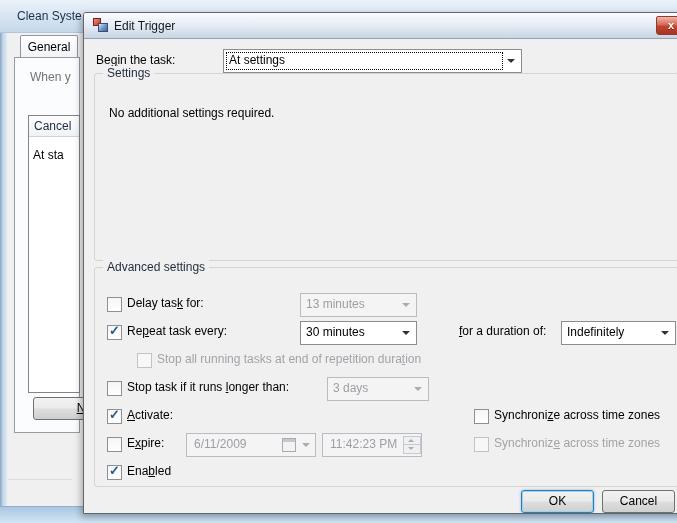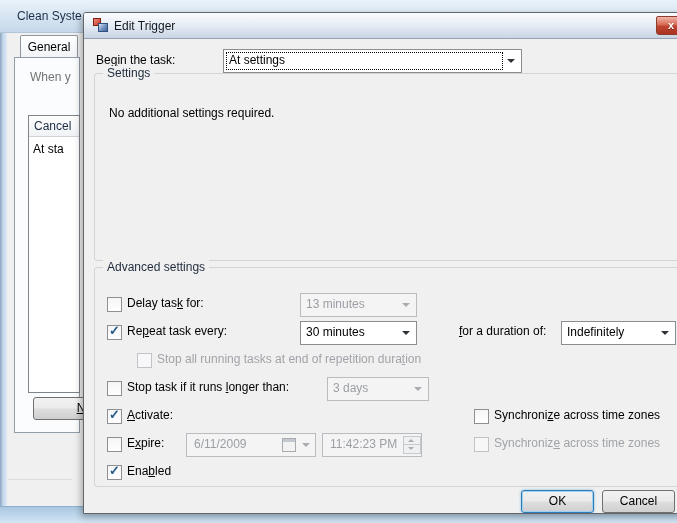--- a/index.html
+++ b/index.html
@@ -17,21 +17,21 @@
   .bg-title{left:17px;top:9px;color:#1d3049;}
   .tab{left:20px;top:35px;width:58px;height:23px;background:linear-gradient(#ffffff,#f0f3f6);
     border:1px solid #8c95a0;border-bottom:none;border-radius:2px 2px 0 0;
     text-align:center;line-height:22px;}
   .tabpage{left:14px;top:57px;width:66px;height:376px;background:#fbfcfd;border:1px solid #949da6;}
   .bg-bodytext{left:30px;top:70px;color:#737373;}
   .listbox{left:28px;top:115px;width:52px;height:278px;background:#fff;border:1px solid #7f838a;}
   .listhead{left:0;top:0;right:0;height:21px;background:linear-gradient(#fdfdfd,#f0f2f5);
     border-bottom:1px solid #cfd3d8;}
   .listhead span{position:absolute;left:5px;top:3px;color:#1d2c44;white-space:nowrap;}
-  .listitem{position:absolute;left:4px;top:26px;white-space:nowrap;}
+  .listitem{position:absolute;left:4px;top:32px;white-space:nowrap;}
   .btn{height:23px;border:1px solid #707070;border-radius:3px;
     background:linear-gradient(#f2f2f2,#ebebeb 45%,#dddddd 55%,#cfcfcf);
     text-align:right;line-height:21px;}
   .new-btn{left:33px;top:397px;width:60px;padding-left:0;}
   .bg-line{left:8px;top:479px;width:64px;height:1px;background:#dcdcdc;}
   .bg-bottomglass{left:0;top:506px;width:677px;height:17px;
     background:linear-gradient(#a9c7e2,#d3e5f4);border-top:1px solid #8fb0cc;}
 
   
   #dlg{left:83px;top:4px;width:604px;height:502px;background:#f0f0f0;

